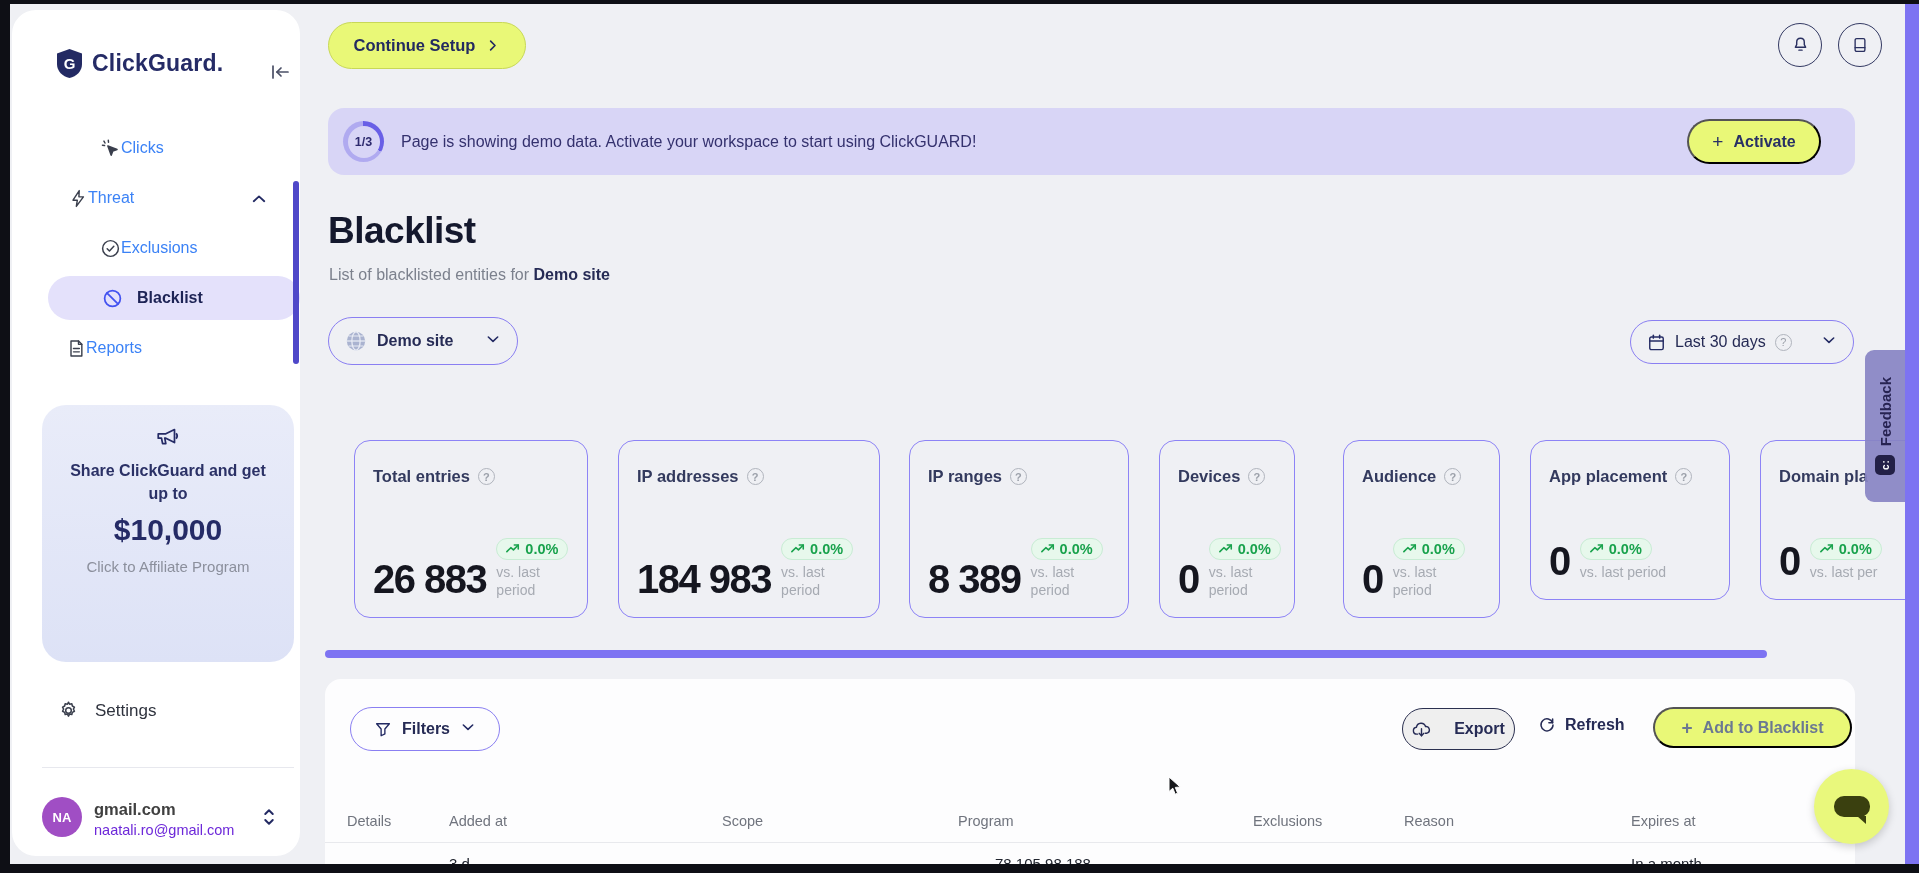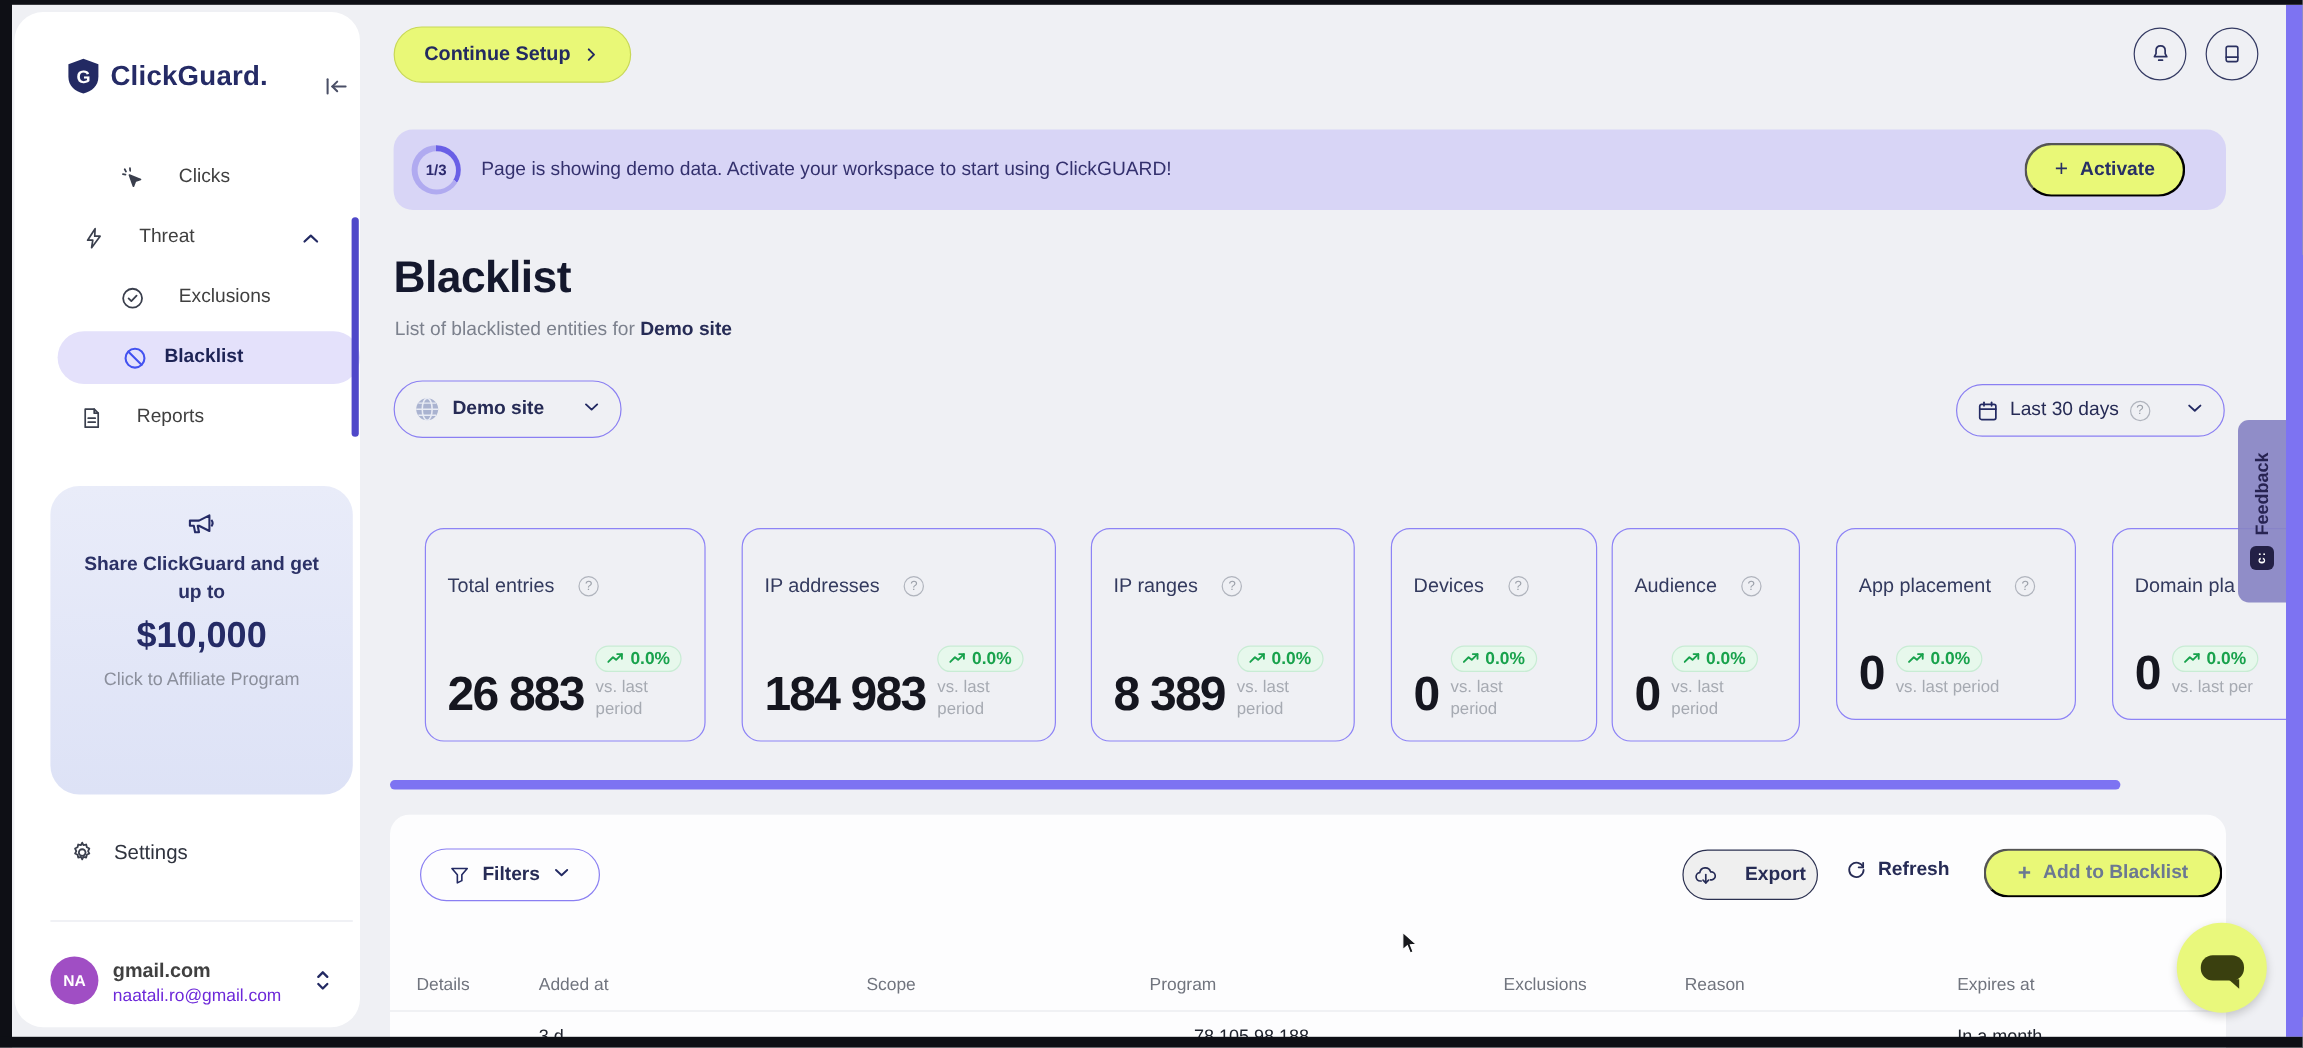--- a/index.html
+++ b/index.html
@@ -16,22 +16,22 @@
   
   .sidebar { position:absolute; left:12px; top:10px; width:288px; height:846px;
     background:#ffffff; border-radius:24px; z-index:20; }
   .sb-thumb { position:absolute; left:281px; top:171px; width:6px; height:183px;
     background:#4f48c9; border-radius:3px; }
   .logo-row { position:absolute; left:44px; top:38px; display:flex; align-items:center; gap:9px; }
   .logo-mark { width:27px; height:31px; }
   .logo-text { font-size:23px; font-weight:800; color:#252b66; letter-spacing:.2px; }
   .collapse-btn { position:absolute; left:256px; top:50px; width:24px; height:24px; color:#4a4f66; }
 
-  .nav-item { position:absolute; display:flex; align-items:center; gap:28px; height:32px;
-    font-size:16px; color:#404040; cursor:pointer; }
+  .nav-item { position:absolute; display:flex; align-items:center; gap:0; height:32px;
+    font-size:16px; color:#3b82f6; cursor:pointer; }
   .nav-item svg { flex:0 0 auto; }
   .nav-active { position:absolute; left:36px; top:266px; width:252px; height:44px;
     background:#e4e1fb; border-radius:22px; }
   .nav-active-inner { position:absolute; left:54px; top:6px; display:flex; align-items:center; gap:14px;
     font-size:16px; font-weight:600; color:#1d2355; height:32px; }
   .threat-chev { position:absolute; left:238px; top:180px; color:#232a63; }
 
   .promo { position:absolute; left:30px; top:395px; width:252px; height:257px; border-radius:24px;
     background:linear-gradient(180deg,#e9ecf9 0%,#dde2f6 100%);
     display:flex; flex-direction:column; align-items:center; text-align:center; padding:18px 20px 0; }
@@ -88,21 +88,21 @@
   .sel-date { position:absolute; left:1630px; top:320px; width:224px; height:44px; padding:0 16px; gap:9px;
     font-size:16px; }
   .q-circle { width:17px; height:17px; border:1.3px solid #b0b4bd; border-radius:50%; color:#9ca1aa;
     font-size:11px; display:inline-flex; align-items:center; justify-content:center; flex:0 0 auto; }
   .chev { color:#232a63; flex:0 0 auto; }
   .ml-auto { margin-left:auto; }
 
   
   .card { position:absolute; top:440px; border:1.5px solid #8d83f6; border-radius:16px;
     padding:26px 18px 18px; display:flex; flex-direction:column; background:transparent; }
-  .card-title { display:flex; align-items:center; gap:20px; font-size:16.5px; font-weight:400; color:#333a5e;margin-top:12px; }
+  .card-title { display:flex; align-items:center; gap:8px; font-size:16.5px; font-weight:700; color:#333a5e; }
   .card-bottom { margin-top:auto; display:flex; align-items:flex-end; }
   .card-value { font-size:40px; font-weight:800; color:#15161f; letter-spacing:-1.5px; line-height:1; }
   .card-side { margin-left:10px; display:flex; flex-direction:column; align-items:flex-start; }
   .badge { display:inline-flex; align-items:center; gap:5px; padding:2px 9px; border-radius:12px;
     background:#e7f8ec; border:1px solid #c8ecd4; color:#18a24c; font-size:14.5px; font-weight:600; }
   .card-note { margin-top:3px; font-size:14px; color:#a6aab2; line-height:1.3; }
   .narrow .card-side { width:72px; }
   .wide .card-note { white-space:nowrap; }
 
   .h-scrollbar { position:absolute; left:325px; top:650px; width:1442px; height:8px;
@@ -368,21 +368,21 @@
               <polyline points="1,9 5.5,4.5 8.5,7 14,1.5"></polyline>
               <polyline points="9.5,1.5 14,1.5 14,6"></polyline>
             </svg>
             <span>0.0%</span>
           </span>
         <span class="card-note">vs. last period</span>
       </span>
     </div>
   </div>
 
-  <div class="card narrow" style="left:1159px; width:172px; height:178px;">
+  <div class="card narrow" style="left:1159px; width:136px; height:178px;">
     <div class="card-title">
         <span>Devices</span>
         <span class="q-circle">?</span>
       </div>
     <div class="card-bottom">
       <span class="card-value">0</span>
       <span class="card-side">
         <span class="badge">
             <svg width="14" height="12" viewBox="0 0 16 12" fill="none" stroke="#18a24c" stroke-width="1.8" stroke-linecap="round" stroke-linejoin="round">
               <polyline points="1,9 5.5,4.5 8.5,7 14,1.5"></polyline>

